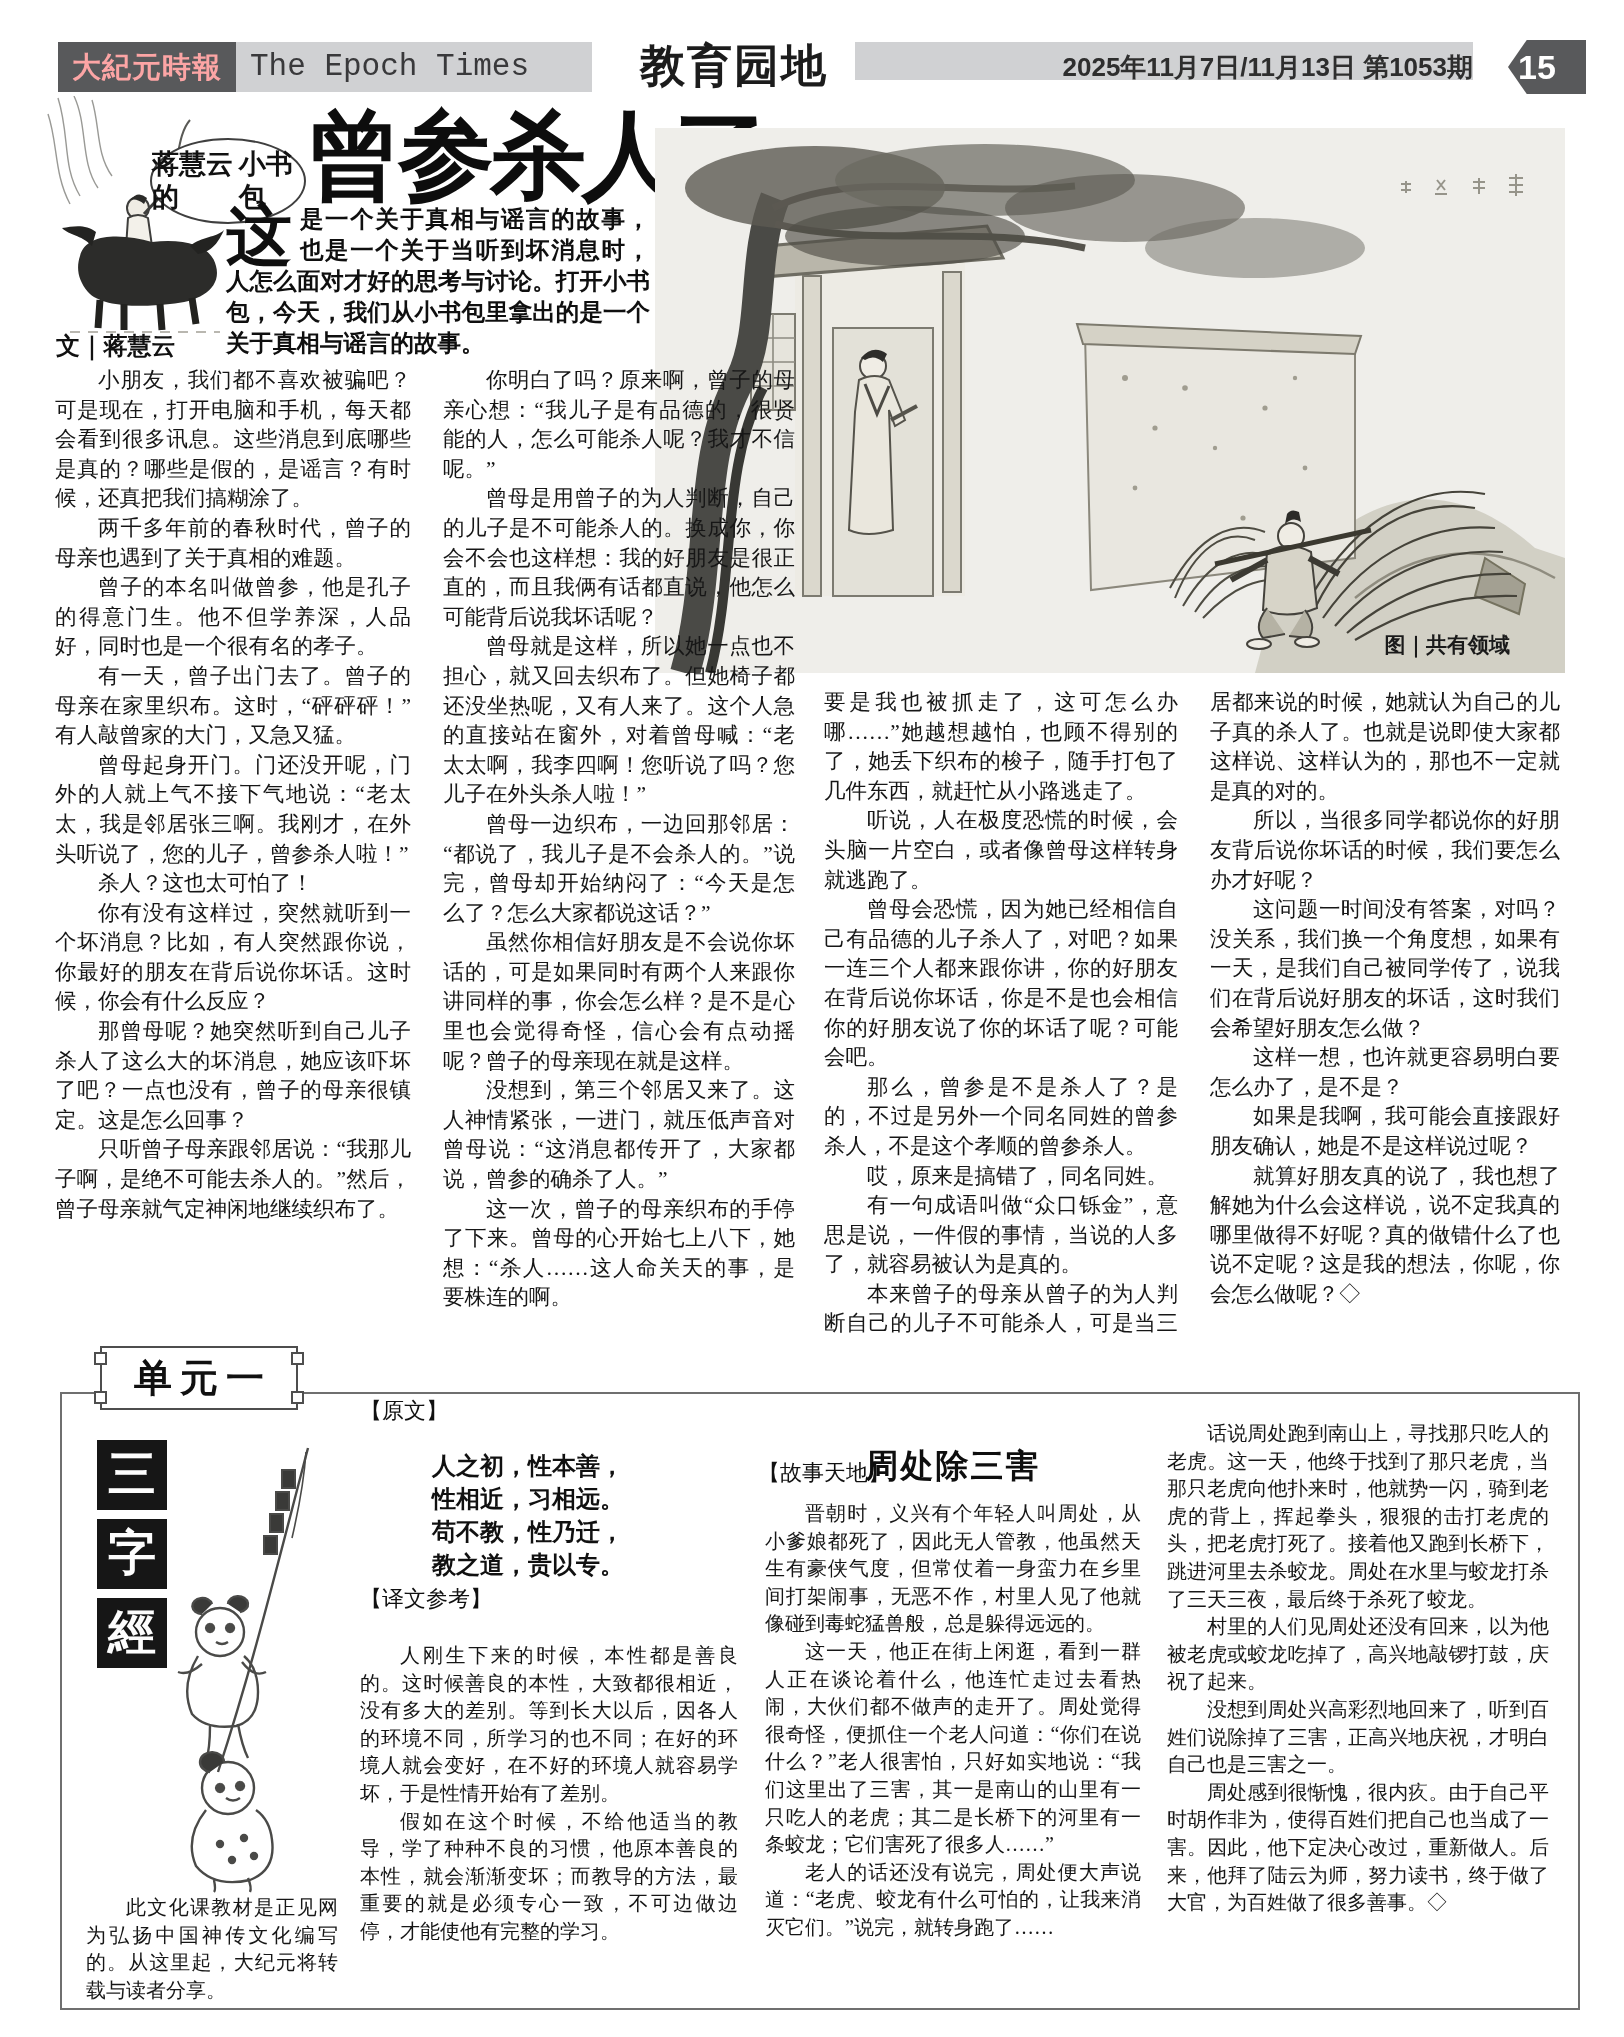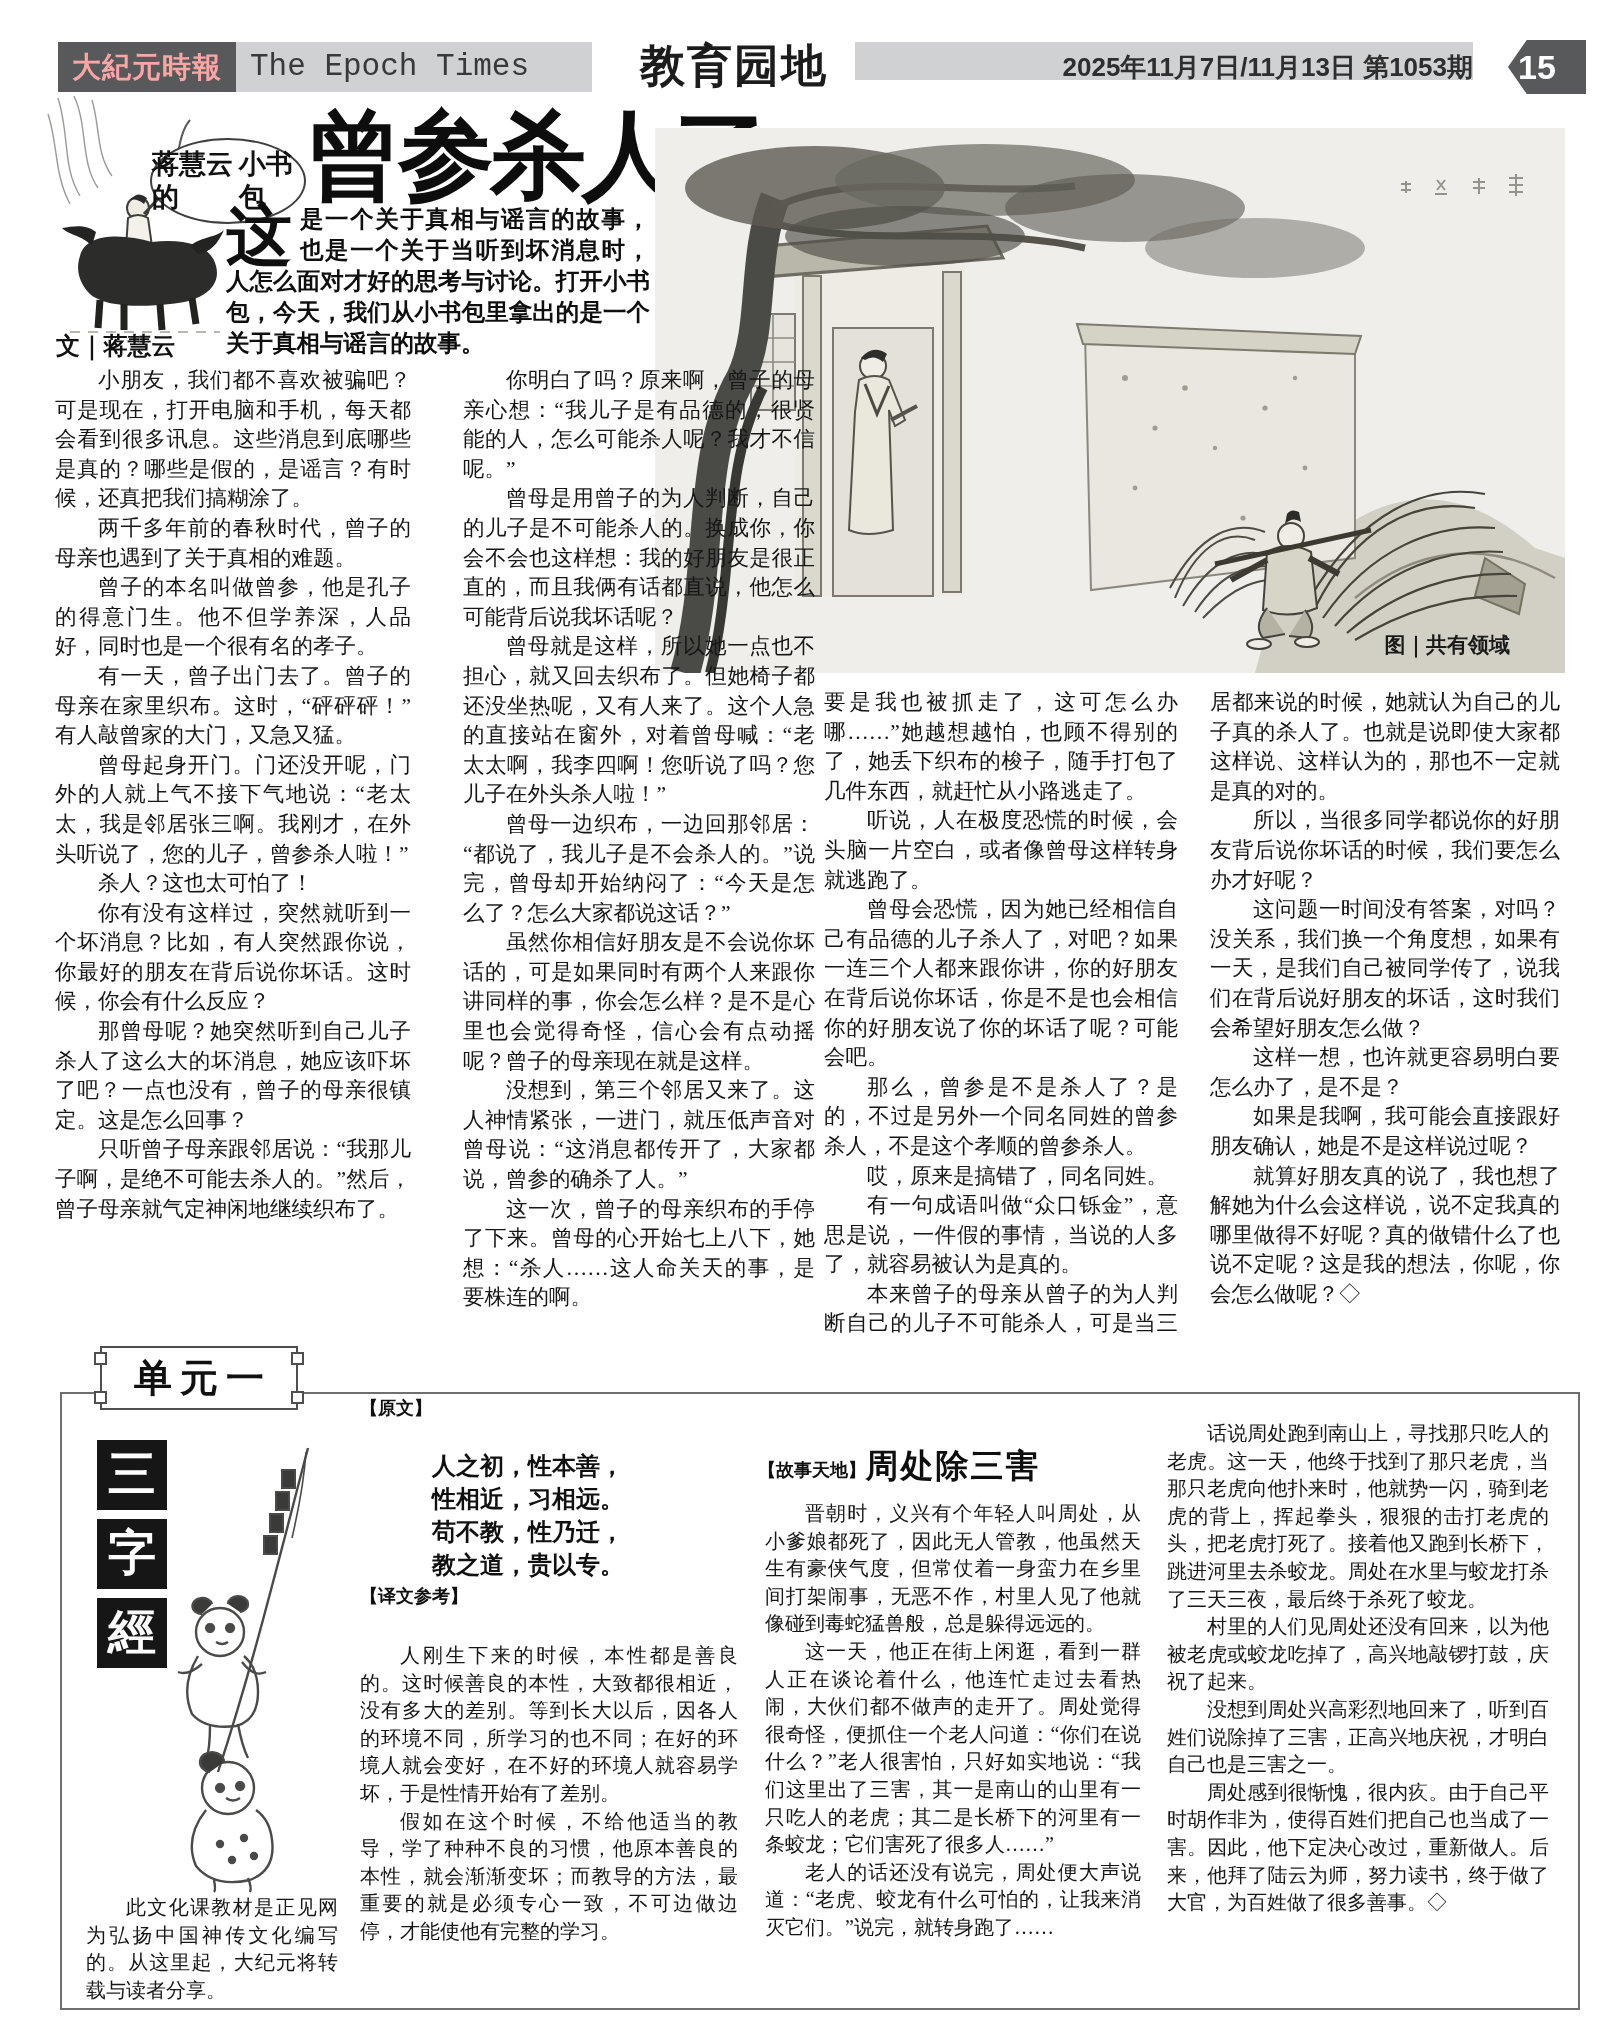--- a/index.html
+++ b/index.html
@@ -36,41 +36,41 @@
   .photo{position:absolute;left:655px;top:128px;width:910px;height:545px;margin:0;background:#efeeea;}
   .photo svg{display:block;}
   .photo figcaption{position:absolute;right:55px;bottom:14px;font-family:"Liberation Sans",sans-serif;
     font-weight:bold;font-size:21px;color:#1a1a1a;}
 
   
   .col{position:absolute;font-size:21.5px;line-height:29.6px;text-align:justify;overflow:hidden;color:#161616;}
   .col p{margin:0;text-indent:2em;}
   .col p.cont{text-indent:0;}
   .col1{left:55px;top:366px;width:356px;height:968px;}
-  .col2{left:443px;top:366px;width:352px;height:968px;margin-left:20px;}
+  .col2{left:443px;top:366px;width:352px;height:968px;}
   .col3{left:824px;top:688px;width:354px;height:646px;}
   .col4{left:1210px;top:688px;width:350px;height:646px;}
 
   
   .unit-box{position:absolute;left:60px;top:1392px;width:1520px;height:618px;border:2px solid #6f6f6f;box-sizing:border-box;}
   .unit-tab{position:absolute;left:100px;top:1346px;width:198px;height:64px;background:#fff;border:2px solid #4e4e4e;
     box-sizing:border-box;display:flex;align-items:center;justify-content:center;
     font-family:"Liberation Serif",serif;font-weight:900;font-size:38px;letter-spacing:8px;color:#101010;text-indent:8px;}
   .nub{position:absolute;width:13px;height:13px;background:#fff;border:2px solid #4e4e4e;box-sizing:border-box;}
   .nub.tl{left:-8px;top:4px;} .nub.bl{left:-8px;bottom:4px;}
   .nub.tr{right:-8px;top:4px;} .nub.br{right:-8px;bottom:4px;}
 
   .sanzi{position:absolute;left:97px;top:1440px;width:72px;}
   .sanzi .sq{display:block;width:70px;height:70px;background:#161616;color:#fdfdfd;margin-bottom:9px;
     font-family:"Liberation Serif",serif;font-weight:bold;font-size:48px;line-height:68px;text-align:center;}
   .kids{position:absolute;left:158px;top:1442px;}
   .credit{position:absolute;left:86px;top:1894px;width:252px;font-size:20px;line-height:27.5px;text-align:justify;color:#161616;}
   .credit p{margin:0;text-indent:2em;}
 
-  .u-label{position:absolute;font-family:"Liberation Serif",serif;font-weight:bold;font-size:18px;color:#101010;}
+  .u-label{position:absolute;font-family:"Liberation Serif",serif;font-weight:normal;font-size:22px;color:#101010;}
   .lab-orig{left:360px;top:1396px;}
   .lab-trans{left:360px;top:1584px;}
   .lab-story{left:758px;top:1458px;}
 
   .verse{position:absolute;left:432px;top:1450px;font-weight:bold;font-size:24px;line-height:33px;color:#101010;}
   .trans{position:absolute;left:360px;top:1642px;width:378px;height:366px;font-size:20px;line-height:27.6px;text-align:justify;overflow:hidden;}
   .trans p{margin:0;text-indent:2em;}
 
   .story-title{position:absolute;left:765px;top:1444px;width:376px;margin:0;text-align:center;
     font-family:"Liberation Serif",serif;font-weight:900;font-size:33px;color:#0e0e0e;letter-spacing:2px;}

